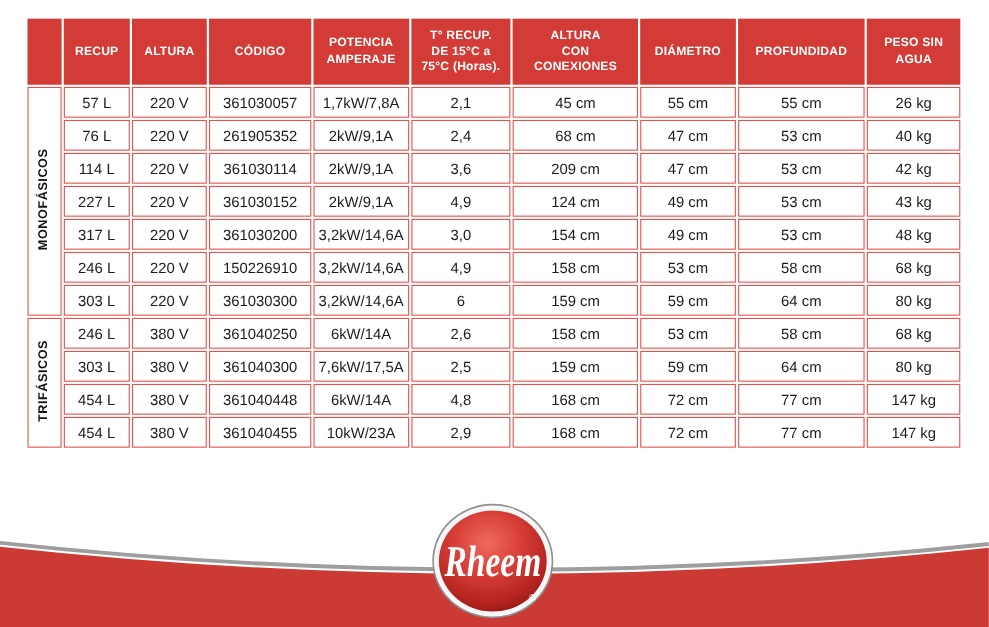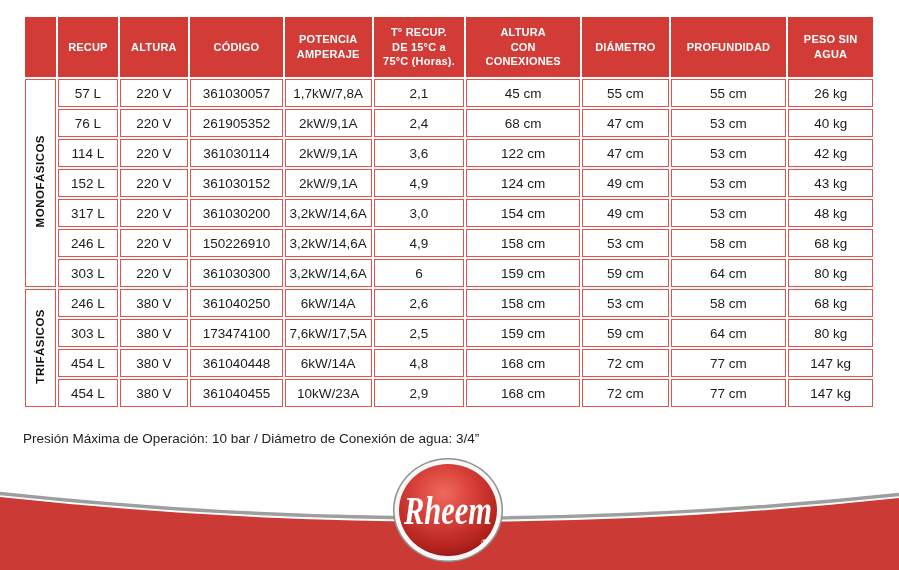--- a/index.html
+++ b/index.html
@@ -136,27 +136,27 @@
             <td>47 cm</td>
             <td>53 cm</td>
             <td>40 kg</td>
           </tr>
           <tr>
             <td>114 L</td>
             <td>220 V</td>
             <td>361030114</td>
             <td>2kW/9,1A</td>
             <td>3,6</td>
-            <td>122 cm</td>
+            <td>209 cm</td>
             <td>47 cm</td>
             <td>53 cm</td>
             <td>42 kg</td>
           </tr>
           <tr>
-            <td>152 L</td>
+            <td>227 L</td>
             <td>220 V</td>
             <td>361030152</td>
             <td>2kW/9,1A</td>
             <td>4,9</td>
             <td>124 cm</td>
             <td>49 cm</td>
             <td>53 cm</td>
             <td>43 kg</td>
           </tr>
           <tr>
@@ -200,21 +200,21 @@
             <td>6kW/14A</td>
             <td>2,6</td>
             <td>158 cm</td>
             <td>53 cm</td>
             <td>58 cm</td>
             <td>68 kg</td>
           </tr>
           <tr>
             <td>303 L</td>
             <td>380 V</td>
-            <td>173474100</td>
+            <td>361040300</td>
             <td>7,6kW/17,5A</td>
             <td>2,5</td>
             <td>159 cm</td>
             <td>59 cm</td>
             <td>64 cm</td>
             <td>80 kg</td>
           </tr>
           <tr>
             <td>454 L</td>
             <td>380 V</td>
@@ -234,21 +234,20 @@
             <td>2,9</td>
             <td>168 cm</td>
             <td>72 cm</td>
             <td>77 cm</td>
             <td>147 kg</td>
           </tr>
         </tbody>
     </table>
   </div>
 
-  <div class="footer-note">Presión Máxima de Operación: 10 bar / Diámetro de Conexión de agua: 3/4”</div>
 
   <svg class="band-svg" viewBox="0 0 899 118">
     <defs>
       <radialGradient id="logograd" cx="45%" cy="32%" r="78%">
         <stop offset="0%" stop-color="#ef6a5e"></stop>
         <stop offset="38%" stop-color="#d8413a"></stop>
         <stop offset="75%" stop-color="#b5241f"></stop>
         <stop offset="100%" stop-color="#871310"></stop>
       </radialGradient>
     </defs>

